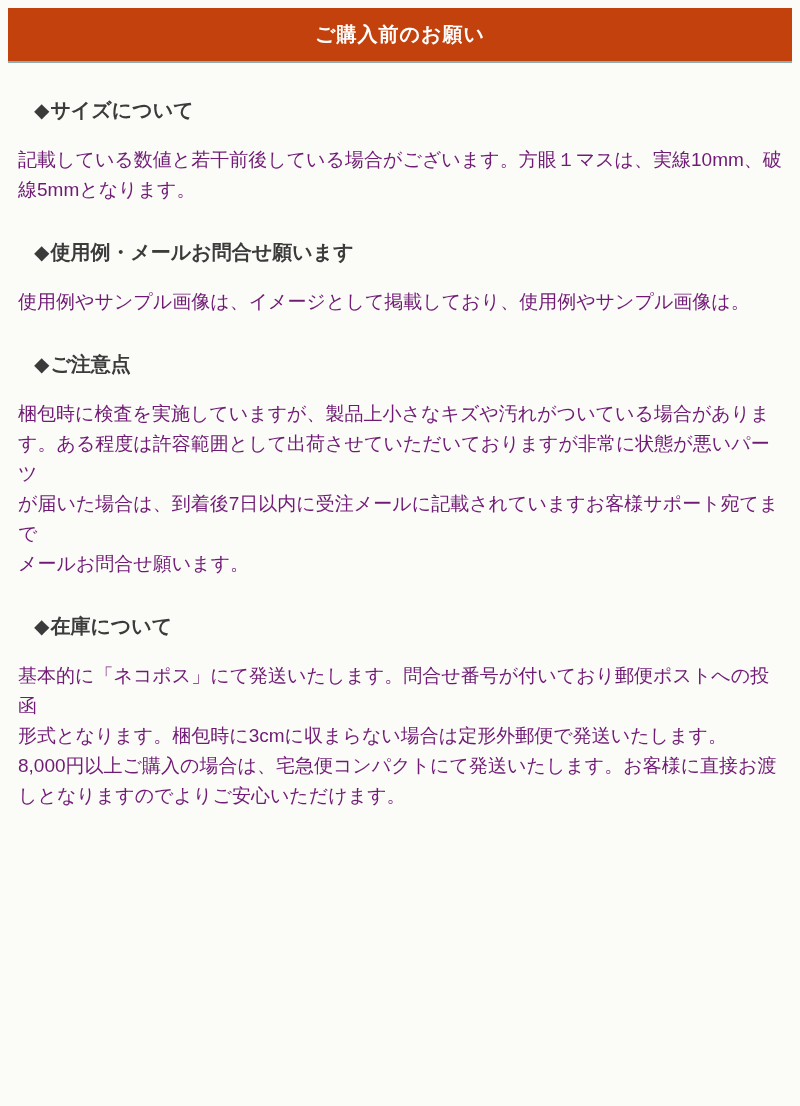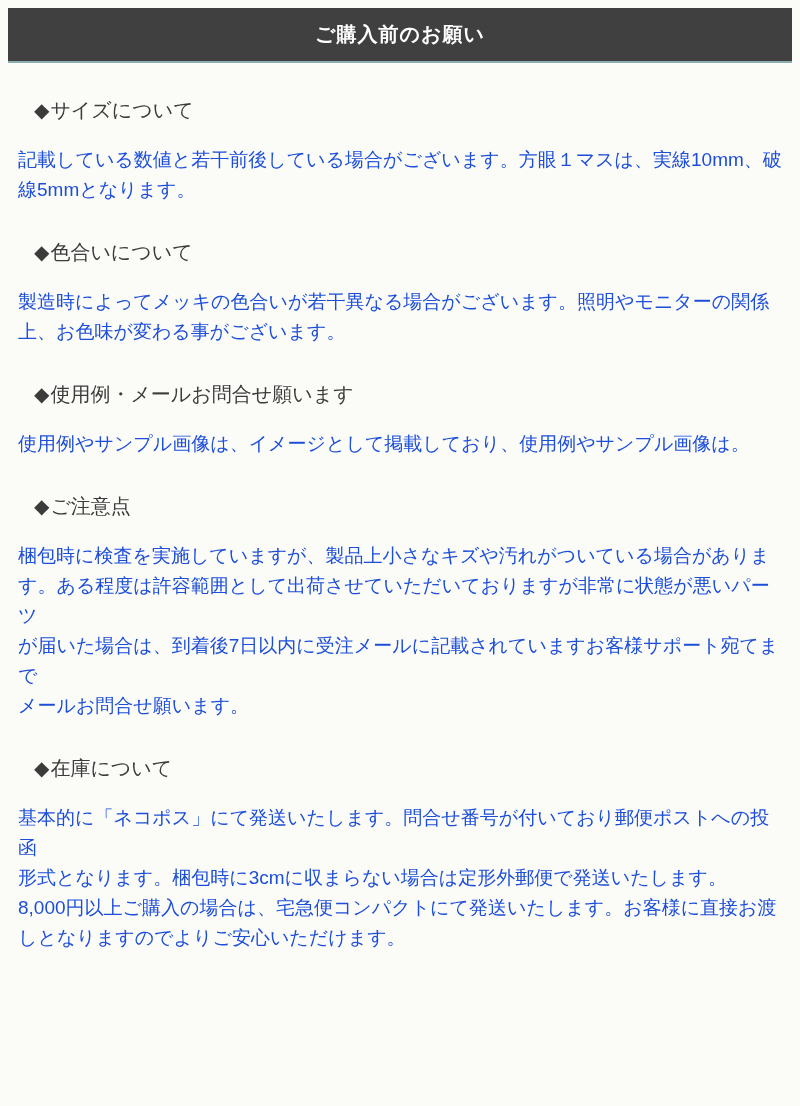--- a/index.html
+++ b/index.html
@@ -30,50 +30,46 @@
     color: #ffffff;
     letter-spacing: 1px;
   }
   .content {
     padding: 0 18px 8px 18px;
   }
   .section-heading {
     margin: 32px 0 0 0;
     padding-left: 16px;
     font-size: 20px;
-    font-weight: normal;
+    font-weight: bold;
     line-height: 30px;
     color: #3b3b3b;
   }
   .section-heading .bullet {
     margin-right: 1px;
   }
   .para {
     margin: 20px 0 32px 0;
     font-size: 19px;
     line-height: 30px;
-    color: #1d4ed8;
+    color: #701a75;
     overflow-wrap: break-word;
   }
 </style>
 </head>
 <body style="background: rgb(251, 251, 248); color: rgb(63, 63, 63);">
 
 <div class="page">
-  <header class="banner" style="background: #404040; border-bottom-color: rgb(140, 174, 176);">
+  <header class="banner" style="background: #c2410c; border-bottom-color: rgb(140, 174, 176);">
     <h1 style="color: rgb(255, 255, 255);">ご購入前のお願い</h1>
   </header>
   <main class="content">
       <section class="section">
         <h2 class="section-heading"><span class="bullet">◆</span><span>サイズについて</span></h2>
         <p class="para">記載している数値と若干前後している場合がございます。方眼１マスは、実線10mm、破<br>線5mmとなります。</p>
-      </section>
-      <section class="section">
-        <h2 class="section-heading"><span class="bullet">◆</span><span>色合いについて</span></h2>
-        <p class="para">製造時によってメッキの色合いが若干異なる場合がございます。照明やモニターの関係<br>上、お色味が変わる事がございます。</p>
       </section>
       <section class="section">
         <h2 class="section-heading"><span class="bullet">◆</span><span>使用例・メールお問合せ願います</span></h2>
         <p class="para">使用例やサンプル画像は、イメージとして掲載しており、使用例やサンプル画像は。</p>
       </section>
       <section class="section">
         <h2 class="section-heading"><span class="bullet">◆</span><span>ご注意点</span></h2>
         <p class="para">梱包時に検査を実施していますが、製品上小さなキズや汚れがついている場合がありま<br>す。ある程度は許容範囲として出荷させていただいておりますが非常に状態が悪いパーツ<br>が届いた場合は、到着後7日以内に受注メールに記載されていますお客様サポート宛てまで<br>メールお問合せ願います。</p>
       </section>
       <section class="section">

